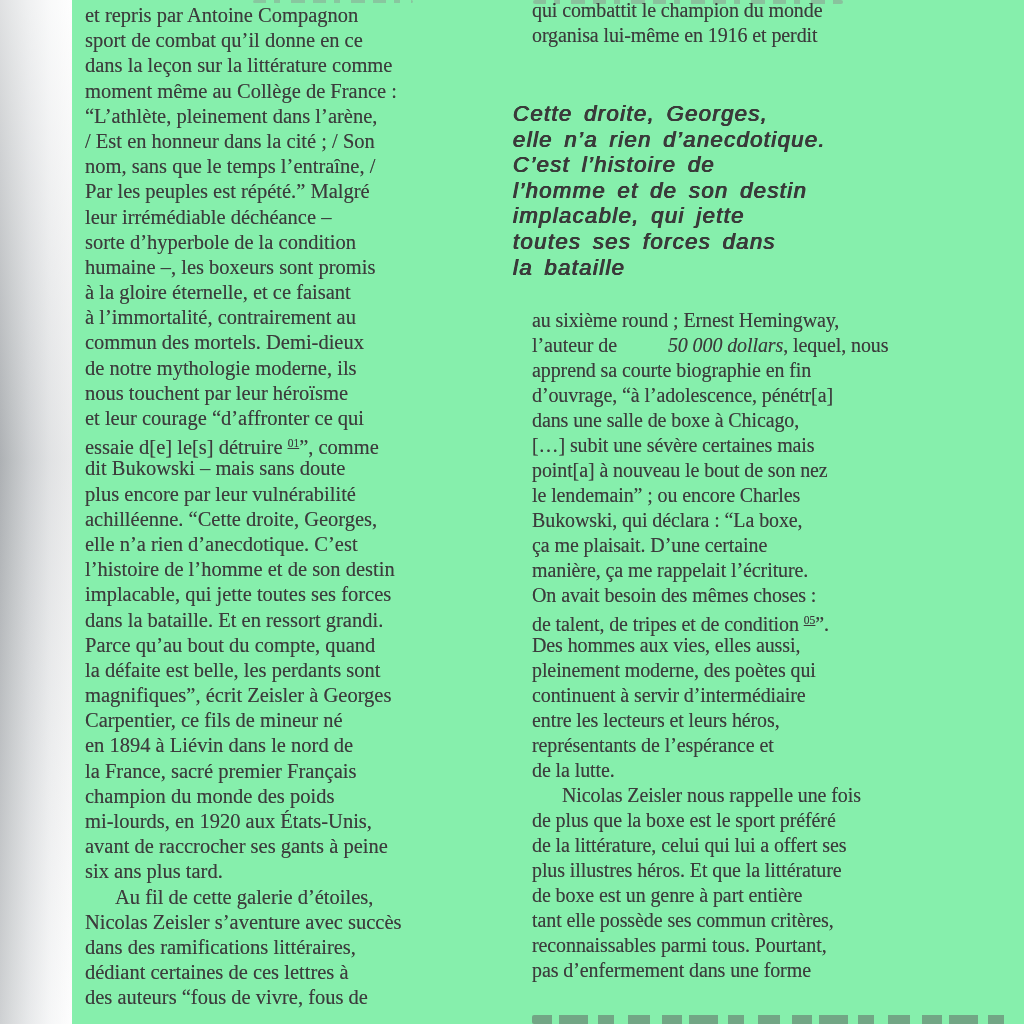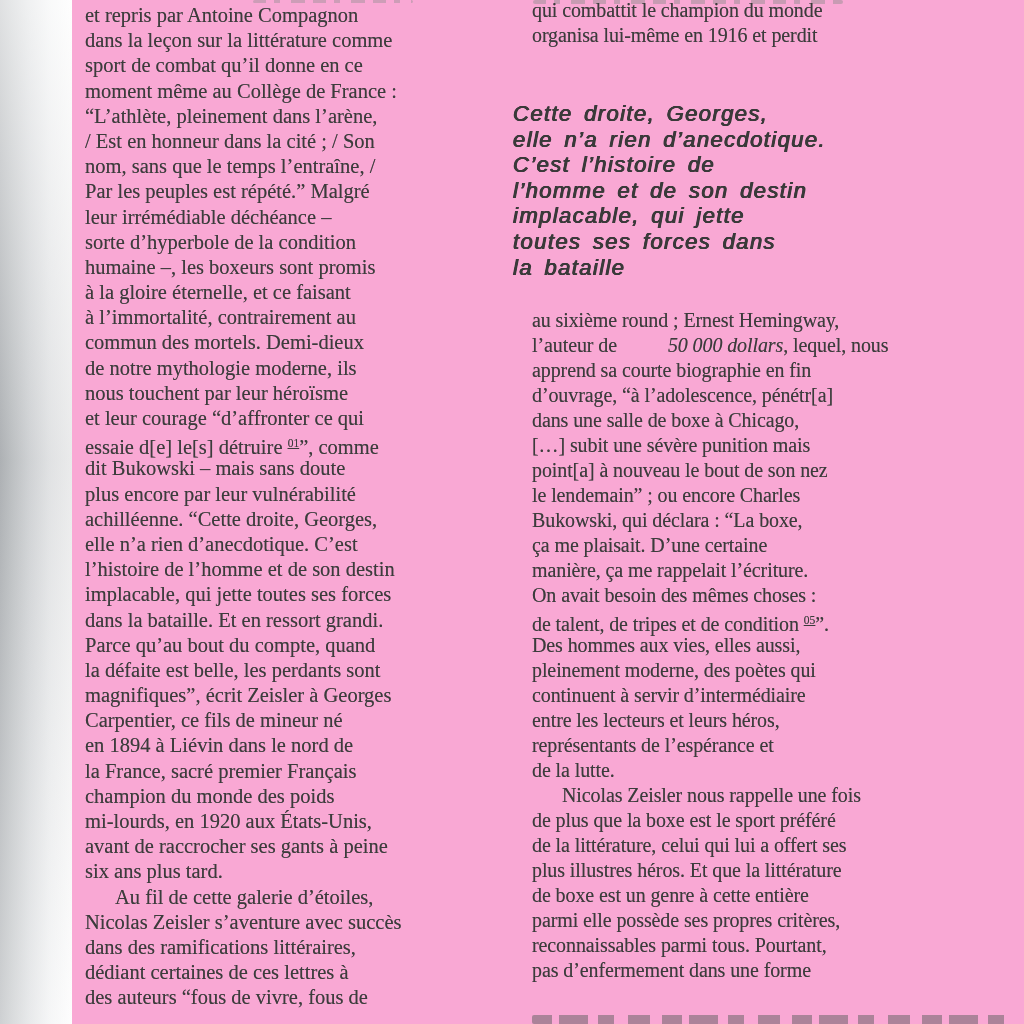--- a/index.html
+++ b/index.html
@@ -1,19 +1,19 @@
 <!DOCTYPE html>
 <html><head>
 <meta charset="utf-8">
 <style>
   html,body{margin:0;padding:0;}
   body{width:1024px;height:1024px;overflow:hidden;background:#ffffff;}
   .page{
     position:relative;width:1024px;height:1024px;
-    background:#f9a8d4;
+    background:#86efac;
     font-family:"Liberation Serif",serif;
     color:#3c3c3c;
   }
   
   .gutter{
     position:absolute;left:0;top:0;width:72px;height:1024px;
     background:linear-gradient(90deg,#b9bcbf 0px,#c9ccce 12px,#dfe1e3 30px,#f2f3f4 50px,#fdfdfd 72px);
   }
   .gutter::after{
     content:"";position:absolute;inset:0;
@@ -55,22 +55,22 @@
 
 <div class="page">
 
   <div class="gutter"></div>
 
   <div class="frag frag-top-left"></div>
   <div class="frag frag-top-right"></div>
 
   <div class="col col-left" style="left:85px;top:3px;width:380px;">
       <div class="line"><span>et repris par Antoine Compagnon</span></div>
+      <div class="line"><span>sport de combat qu’il donne en ce</span></div>
       <div class="line"><span>dans  la leçon sur la littérature comme</span></div>
-      <div class="line"><span>sport de combat qu’il donne en ce</span></div>
       <div class="line"><span>moment même au Collège de France :</span></div>
       <div class="line"><span>“L’athlète, pleinement dans l’arène,</span></div>
       <div class="line"><span>/ Est en honneur dans la cité ; / Son</span></div>
       <div class="line"><span>nom, sans que le temps l’entraîne, /</span></div>
       <div class="line"><span>Par les peuples est répété.” Malgré</span></div>
       <div class="line"><span>leur irrémédiable déchéance –</span></div>
       <div class="line"><span>sorte d’hyperbole de la condition</span></div>
       <div class="line"><span>humaine –, les boxeurs sont promis</span></div>
       <div class="line"><span>à la gloire éternelle, et ce faisant</span></div>
       <div class="line"><span>à l’immortalité, contrairement au</span></div>
@@ -117,39 +117,39 @@
       <div class="line"><span>toutes ses forces dans</span></div>
       <div class="line"><span>la bataille</span></div>
     </div>
 
   <div class="col col-right" style="left:532px;top:308px;width:410px;">
       <div class="line"><span>au sixième round ; Ernest Hemingway,</span></div>
       <div class="line"><span>l’auteur de </span><span class="i">50 000 dollars</span><span>, lequel, nous</span></div>
       <div class="line"><span>apprend sa courte biographie en fin</span></div>
       <div class="line"><span>d’ouvrage, “à l’adolescence, pénétr[a]</span></div>
       <div class="line"><span>dans une salle de boxe à Chicago,</span></div>
-      <div class="line"><span>[…] subit une sévère punition mais</span></div>
+      <div class="line"><span>[…] subit une sévère certaines mais</span></div>
       <div class="line"><span>point[a] à nouveau le bout de son nez</span></div>
       <div class="line"><span>le lendemain” ; ou encore Charles</span></div>
       <div class="line"><span>Bukowski, qui déclara : “La boxe,</span></div>
       <div class="line"><span>ça me plaisait. D’une certaine</span></div>
       <div class="line"><span>manière, ça me rappelait l’écriture.</span></div>
       <div class="line"><span>On avait besoin des mêmes choses :</span></div>
       <div class="line"><span>de talent, de tripes et de condition </span><span class="sup">05</span><span>”.</span></div>
       <div class="line"><span>Des hommes aux vies, elles aussi,</span></div>
       <div class="line"><span>pleinement moderne, des poètes qui</span></div>
       <div class="line"><span>continuent à servir d’intermédiaire</span></div>
       <div class="line"><span>entre les lecteurs et leurs héros,</span></div>
       <div class="line"><span>représentants de l’espérance et</span></div>
       <div class="line"><span>de la lutte.</span></div>
       <div class="line indent"><span>Nicolas Zeisler nous rappelle une fois</span></div>
       <div class="line"><span>de plus que la boxe est le sport préféré</span></div>
       <div class="line"><span>de la littérature, celui qui lui a offert ses</span></div>
       <div class="line"><span>plus illustres héros. Et que la littérature</span></div>
-      <div class="line"><span>de boxe est un genre à cette entière</span></div>
-      <div class="line"><span>parmi elle possède ses propres critères,</span></div>
+      <div class="line"><span>de boxe est un genre à part entière</span></div>
+      <div class="line"><span>tant elle possède ses commun critères,</span></div>
       <div class="line"><span>reconnaissables parmi tous. Pourtant,</span></div>
       <div class="line"><span>pas d’enfermement dans une forme</span></div>
     </div>
 
   <div class="frag frag-bottom-right"></div>
 
 </div>
 
 </body></html>

